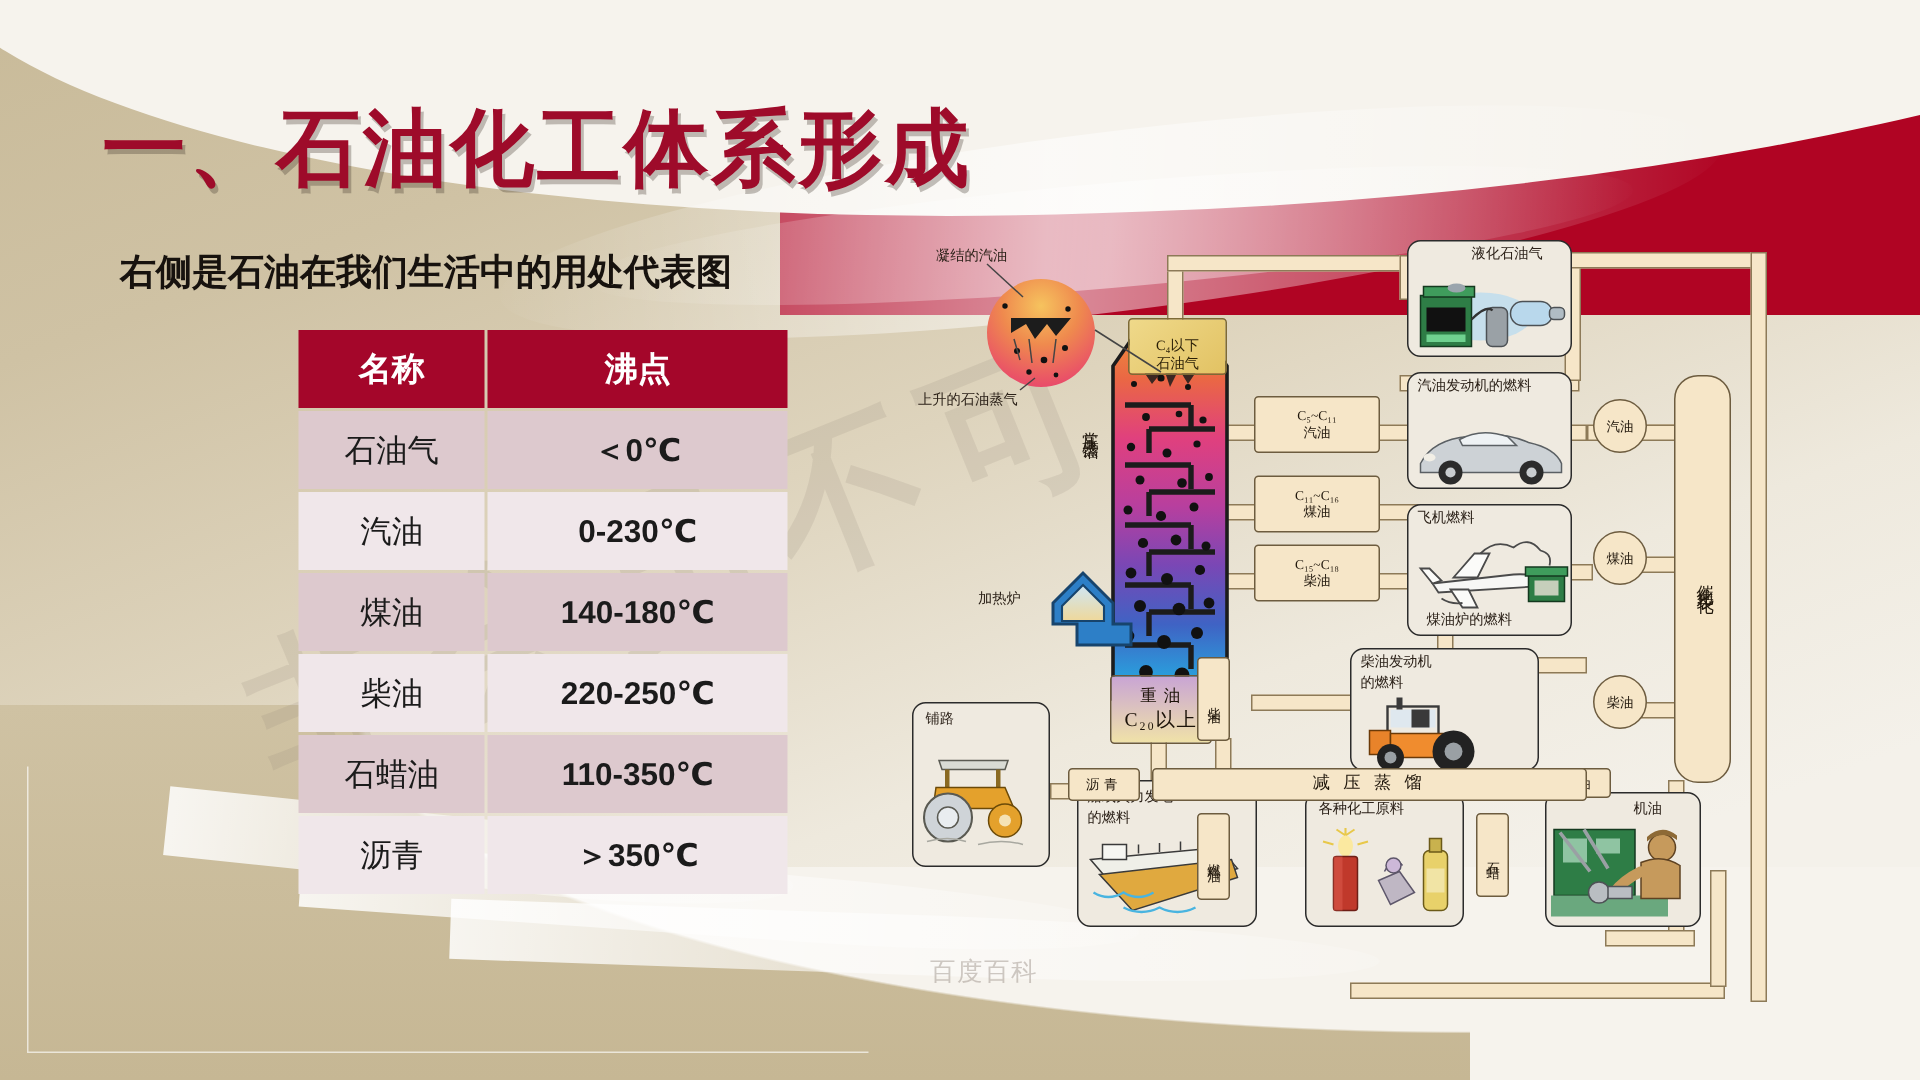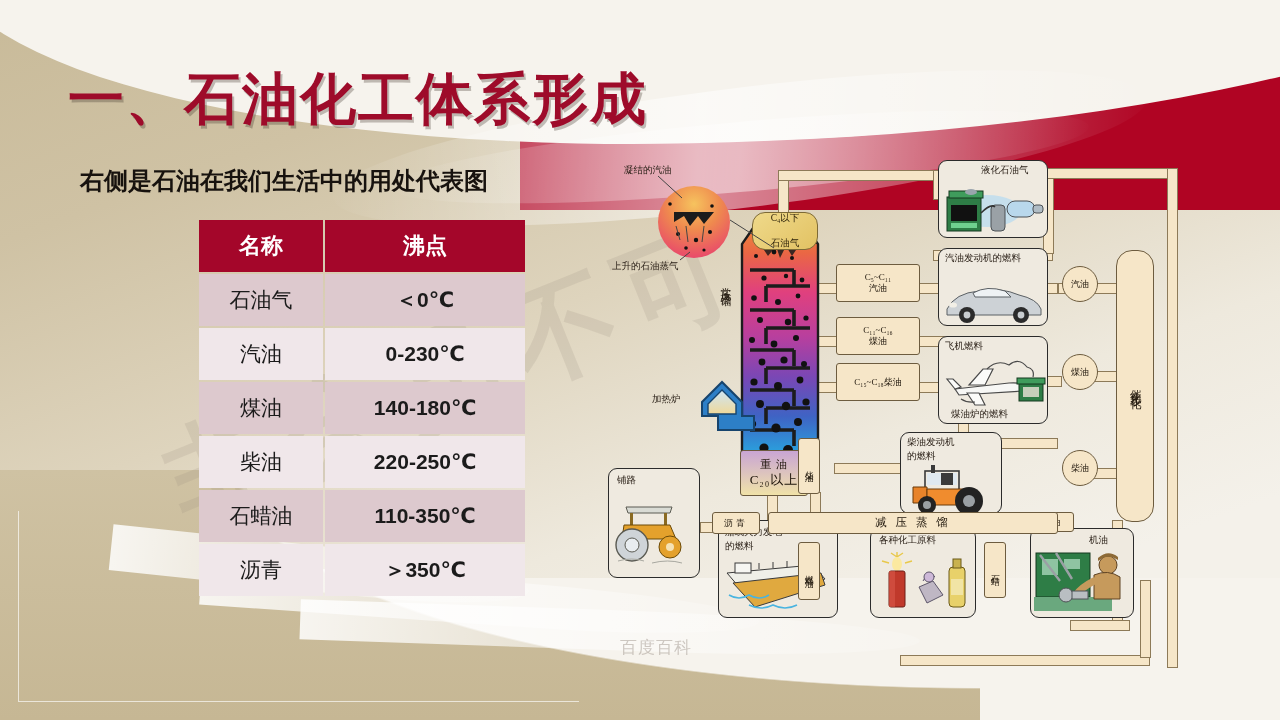--- a/index.html
+++ b/index.html
@@ -73,21 +73,21 @@
         font-size:9px;color:#20170c;line-height:1.18;border-radius:3px;}
   .node.circle{border-radius:50%;}
   .node.big{font-size:11.5px;letter-spacing:3px;}
   .vert{writing-mode:vertical-rl;text-orientation:upright;letter-spacing:2px;}
   .panel{position:absolute;background:#efeae0;border:1.6px solid #2b2b2b;border-radius:9px;
          box-sizing:border-box;overflow:hidden;}
   .panel .cap{position:absolute;font-size:9.5px;color:#2b2118;line-height:1.2;white-space:nowrap;}
   .tower-label{position:absolute;font-size:11px;color:#231a10;letter-spacing:3px;}
   .smalllab{position:absolute;font-size:9.5px;color:#2b2118;white-space:nowrap;}
   .goldbox{position:absolute;background:linear-gradient(140deg,#efd98a,#e2c263);
-      border:1.2px solid #7d6a36;border-radius:13px;display:flex;align-items:center;justify-content:space-between;
+      border:1.2px solid #7d6a36;border-radius:3px;display:flex;align-items:center;justify-content:flex-end;
       text-align:center;font-size:9.5px;color:#2a1f07;line-height:1.2;}
   .heavybox{position:absolute;background:linear-gradient(180deg,#c9a5d4,#f0e2a8);
       border:1.2px solid #6b5a3e;border-radius:3px;display:flex;align-items:center;justify-content:center;
       text-align:center;font-size:11px;color:#1b1208;line-height:1.25;letter-spacing:1px;}
 </style>
 </head>
 <body>
 
 <div id="slide">
 
@@ -300,21 +300,21 @@
     <div class="smalllab" style="left:52px;top:243px;">加热炉</div>
 
     <div class="node" style="left:236px;top:114px;width:84px;height:38px;flex-direction:column;">
       <span>C₅~C₁₁</span>
       <span>汽油</span>
     </div>
     <div class="node" style="left:236px;top:167px;width:84px;height:38px;flex-direction:column;">
       <span>C₁₁~C₁₆</span>
       <span>煤油</span>
     </div>
-    <div class="node" style="left:236px;top:213px;width:84px;height:38px;flex-direction:row;">
+    <div class="node" style="left:236px;top:213px;width:84px;height:38px;flex-direction:column;">
       <span>C₁₅~C₁₈</span>
       <span>柴油</span>
     </div>
 
     <div class="heavybox" style="left:140px;top:300px;width:66px;height:44px;flex-direction:column;">
       <span>重 油</span>
       <span style="font-size:13px">C₂₀以上</span>
     </div>
 
     <div class="panel" style="left:338px;top:10px;width:110px;height:78px;">
@@ -357,21 +357,21 @@
           <path d="M16,36 L8,26 L14,26 L22,34 Z" fill="#fbfbf9"></path>
           <path d="M22,46 q6,4 14,3"></path>
           <path d="M48,16 q10,-10 22,-4 q10,-8 18,2 q8,2 6,10"></path>
         </g>
         <rect x="80" y="30" width="24" height="18" fill="#2e7d46" stroke="#14391f"></rect>
         <rect x="84" y="34" width="16" height="10" fill="#c6cfbb"></rect>
         <rect x="78" y="25" width="28" height="6" fill="#3f9c5c" stroke="#14391f"></rect>
       </svg>
     </div>
 
-    <div class="panel" style="left:300px;top:282px;width:102px;height:82px;text-decoration:underline;">
+    <div class="panel" style="left:300px;top:282px;width:126px;height:82px;text-decoration:underline;">
       <div class="cap" style="left:6px;top:4px;">柴油发动机</div>
       <div class="cap" style="left:6px;top:18px;">的燃料</div>
       <svg width="120" height="56" style="position:absolute;left:6px;top:26px;">
         <rect x="18" y="12" width="34" height="24" fill="none" stroke="#3a3a3a" stroke-width="1.6"></rect>
         <rect x="20" y="14" width="30" height="12" fill="#dfe8ef"></rect>
         <path d="M6,28 L20,28 L20,44 L6,44 Z" fill="#e8832a" stroke="#6b3a08"></path>
         <path d="M20,30 L62,30 L70,38 L70,46 L20,46 Z" fill="#f08c2e" stroke="#6b3a08"></path>
         <rect x="24" y="6" width="4" height="8" fill="#3a3a3a"></rect>
         <circle cx="20" cy="46" r="9" fill="#222"></circle>
           <circle cx="20" cy="46" r="4" fill="#9aa0a4"></circle>

